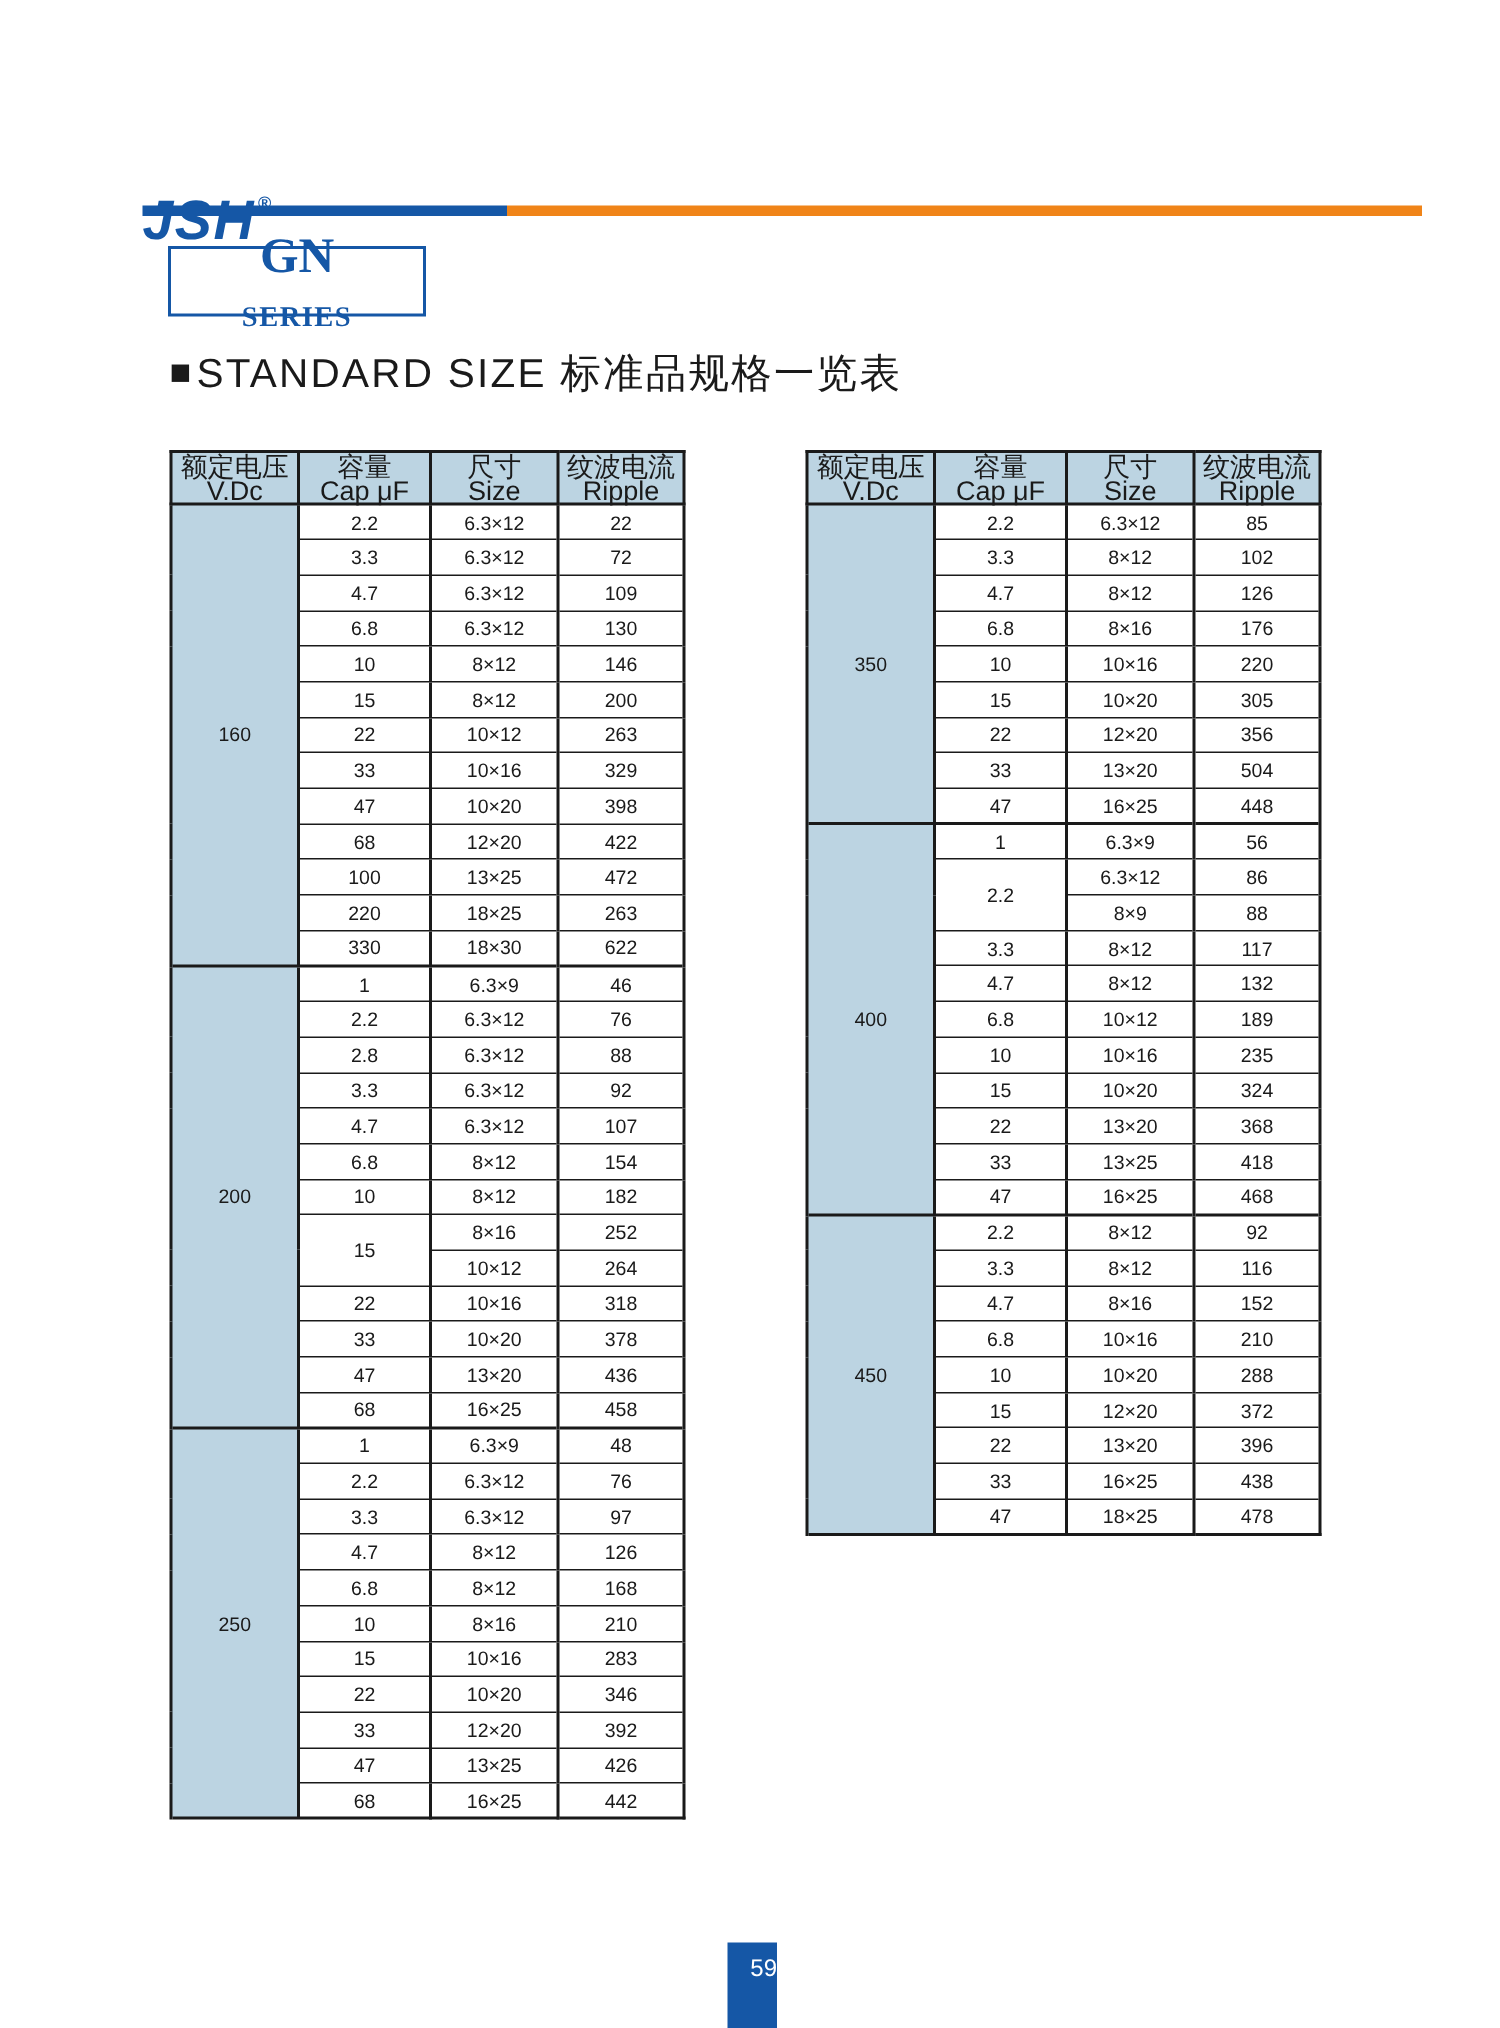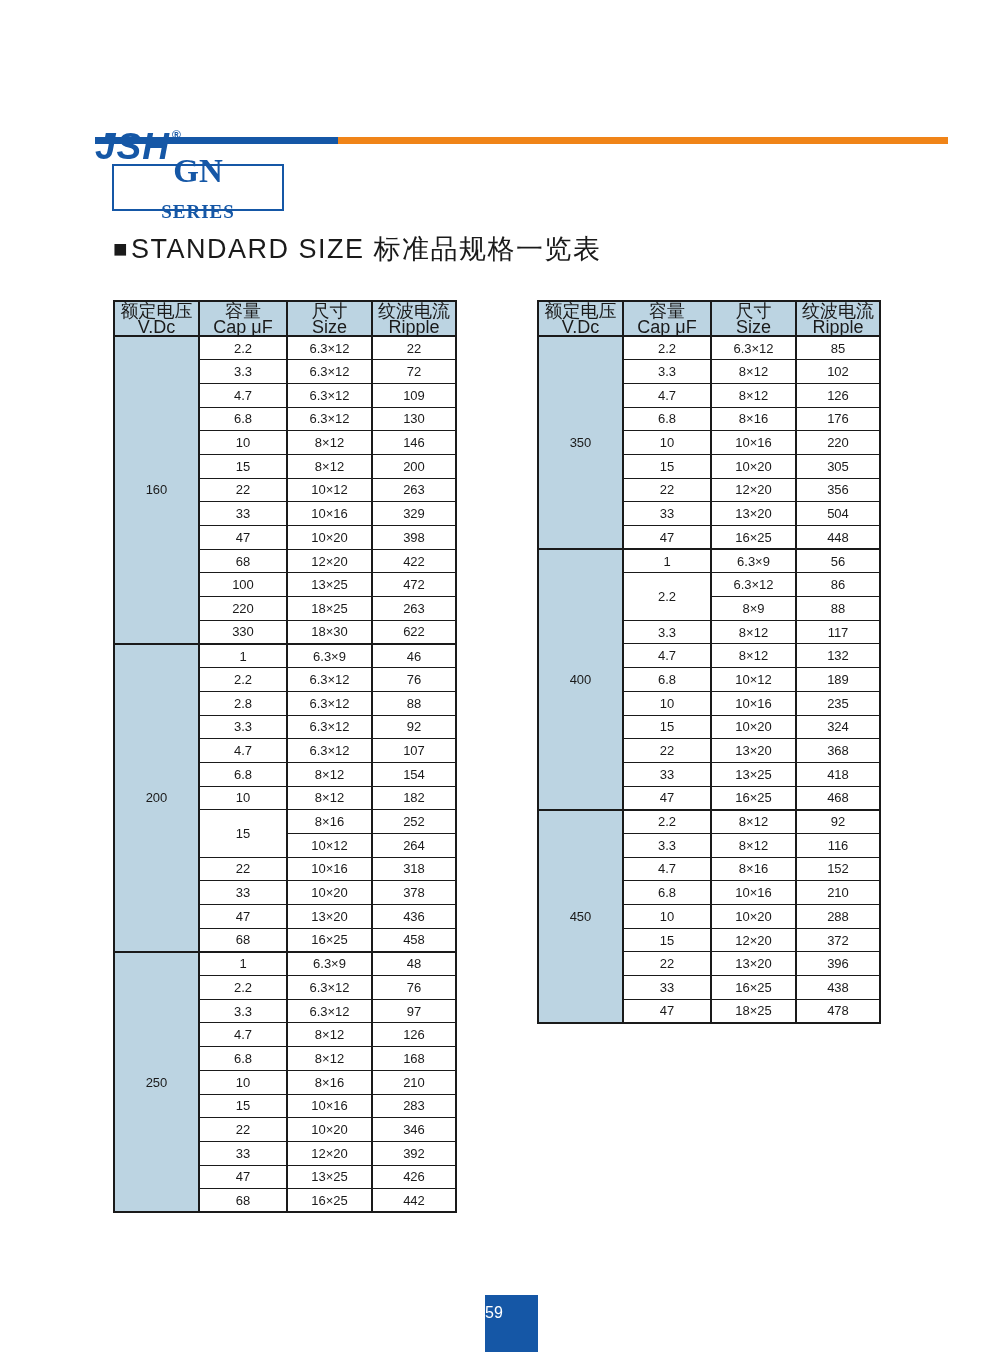--- a/index.html
+++ b/index.html
@@ -49,22 +49,22 @@
                 border:2px solid var(--border);line-height:16px;font-size:18px;}
   table.spec td{height:23.7px;text-align:center;vertical-align:middle;
                 border:1px solid var(--border);border-left-width:2px;border-right-width:2px;
                 background:#ffffff;}
   table.spec td.voltage-cell{background:var(--header-bg);}
   table.spec tr.group-start td{border-top-width:2px;}
   table.spec{border:2px solid var(--border);}
   table.spec tbody tr:last-child td{border-bottom-width:2px;}
 
   
-  .page-number{position:absolute;left:485px;top:1295px;width:53px;height:57px;
-               background:var(--brand-blue);color:#ffffff;text-align:left;
+  .page-number{position:absolute;left:485px;top:1295px;width:33px;height:57px;
+               background:var(--brand-blue);color:#ffffff;text-align:right;
                padding-top:9px;font-size:16px;}
 </style>
 </head>
 <body>
 
 <div class="page">
 
   <div class="logo">
     <span>JSH</span><sup>®</sup>
   </div>

